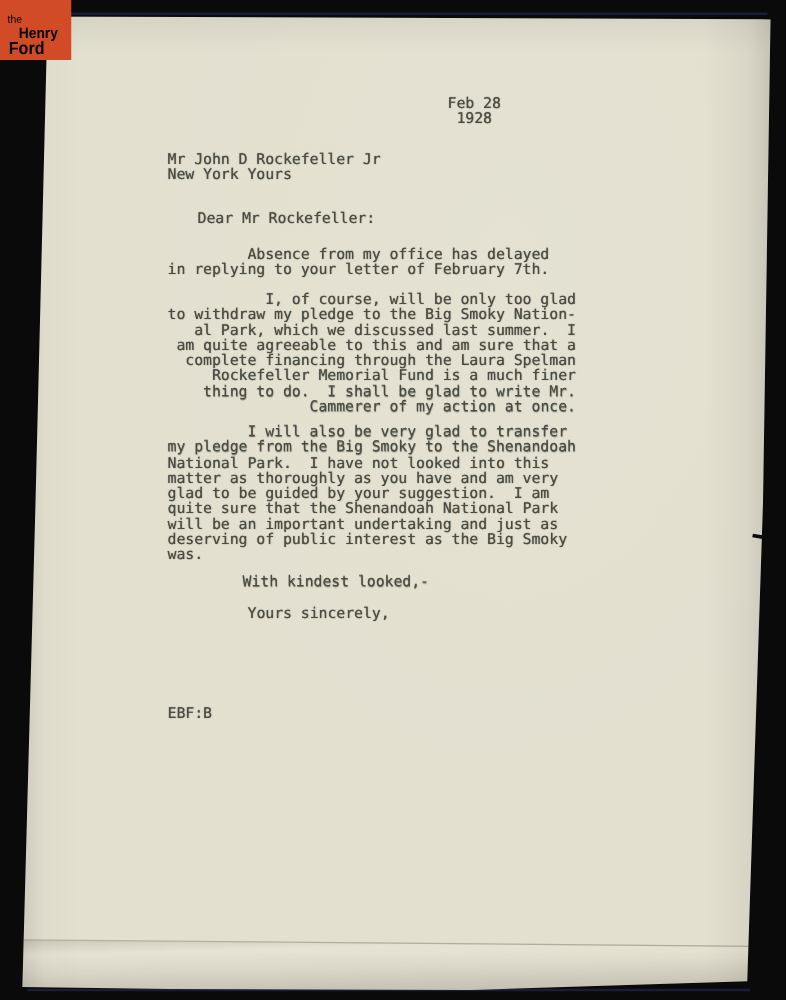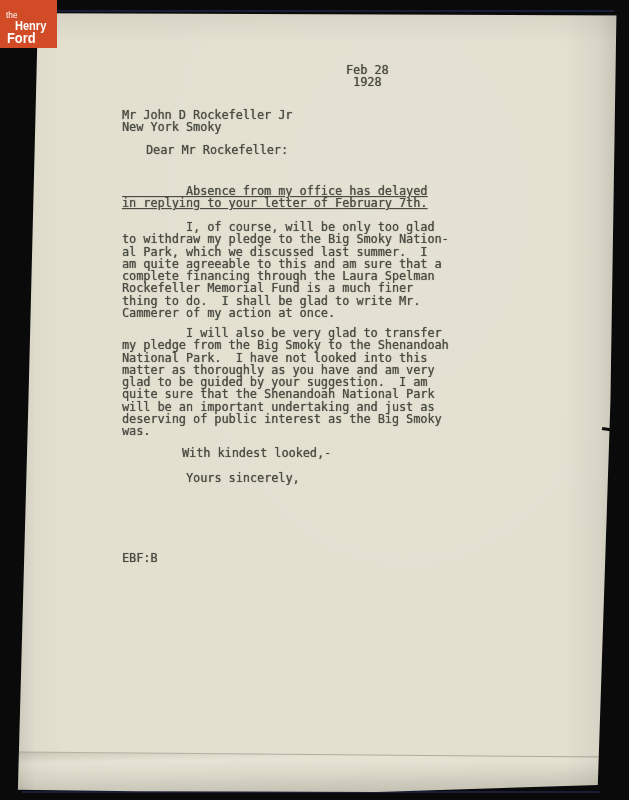--- a/index.html
+++ b/index.html
@@ -33,37 +33,37 @@
     border-top:1px solid rgba(100,95,78,.30);
     background:linear-gradient(178deg, rgba(90,85,70,.16) 0%,
       rgba(255,255,250,.10) 20%, rgba(0,0,0,0) 45%, rgba(0,0,0,.10) 100%);
     transform:rotate(.5deg);
   }
   
   .tear{position:absolute;left:602px;top:428px;width:14px;height:3px;
         background:#0a0a0b;transform:rotate(9deg);}
   
   .text-layer pre{
-    position:absolute;margin:0;white-space:pre;
+    position:absolute;margin:12px;white-space:pre;
     font:11.8px/12.3px "DejaVu Sans Mono",monospace;
     color:#4a4b42;text-shadow:.2px .2px .9px rgba(74,75,66,.85);
   }
   .t-date{left:346px;top:64px;}
   .t-recipient{left:122px;top:109px;line-height:13px;}
-  .t-salutation{left:122px;top:144px;padding-left:24px;}
-  .t-p1{left:122px;top:185px;text-decoration:underline;}
-  .t-p2{left:122px;top:221px;}
+  .t-salutation{left:122px;top:156px;padding-left:24px;}
+  .t-p1{left:122px;top:185px;}
+  .t-p2{left:122px;top:221px;text-align:right;}
   .t-p3{left:122px;top:327px;}
   .t-closing1{left:182px;top:447px;}
   .t-closing2{left:186px;top:472px;}
   .t-initials{left:122px;top:552px;}
   
   .logo{
     position:absolute;left:0;top:0;width:57px;height:48px;background:#d14c26;
-    font-family:"Liberation Sans",sans-serif;color:#ffffff;
+    font-family:"Liberation Sans",sans-serif;color:#000000;
   }
   .logo span{position:absolute;transform:scaleX(.92);transform-origin:left;line-height:1;}
   .logo .l1{left:6px;top:11px;font-size:9px;font-weight:400;}
   .logo .l2{left:15px;top:20px;font-size:12px;font-weight:700;}
   .logo .l3{left:7px;top:31px;font-size:14px;font-weight:700;}
 </style>
 </head>
 <body>
 
 <div class="stage">
@@ -75,21 +75,21 @@
     <div class="shade"></div>
     <div class="fold"></div>
   </div>
 
   <div class="tear"></div>
 
   <div class="text-layer">
     <pre class="t-date">Feb 28
  1928</pre>
     <pre class="t-recipient">Mr John D Rockefeller Jr
-New York Smoky</pre>
+New York Yours</pre>
     <pre class="t-salutation">Dear Mr Rockefeller:</pre>
     <pre class="t-p1">         Absence from my office has delayed
 in replying to your letter of February 7th.</pre>
     <pre class="t-p2">         I, of course, will be only too glad
 to withdraw my pledge to the Big Smoky Nation-
 al Park, which we discussed last summer.  I
 am quite agreeable to this and am sure that a
 complete financing through the Laura Spelman
 Rockefeller Memorial Fund is a much finer
 thing to do.  I shall be glad to write Mr.

